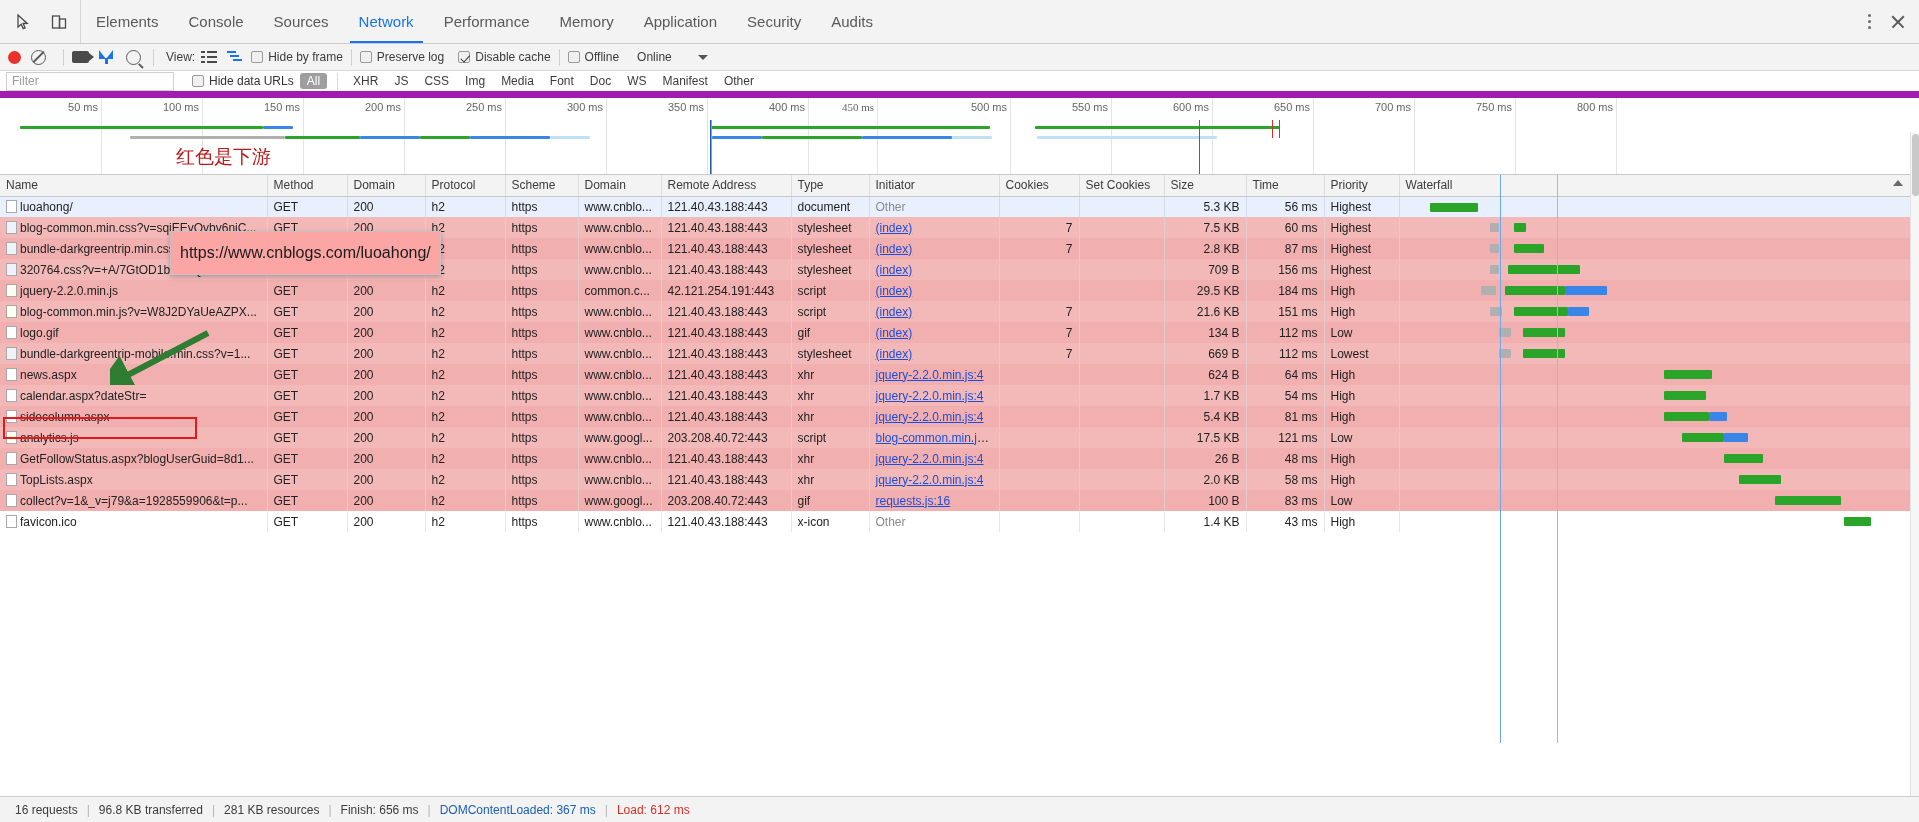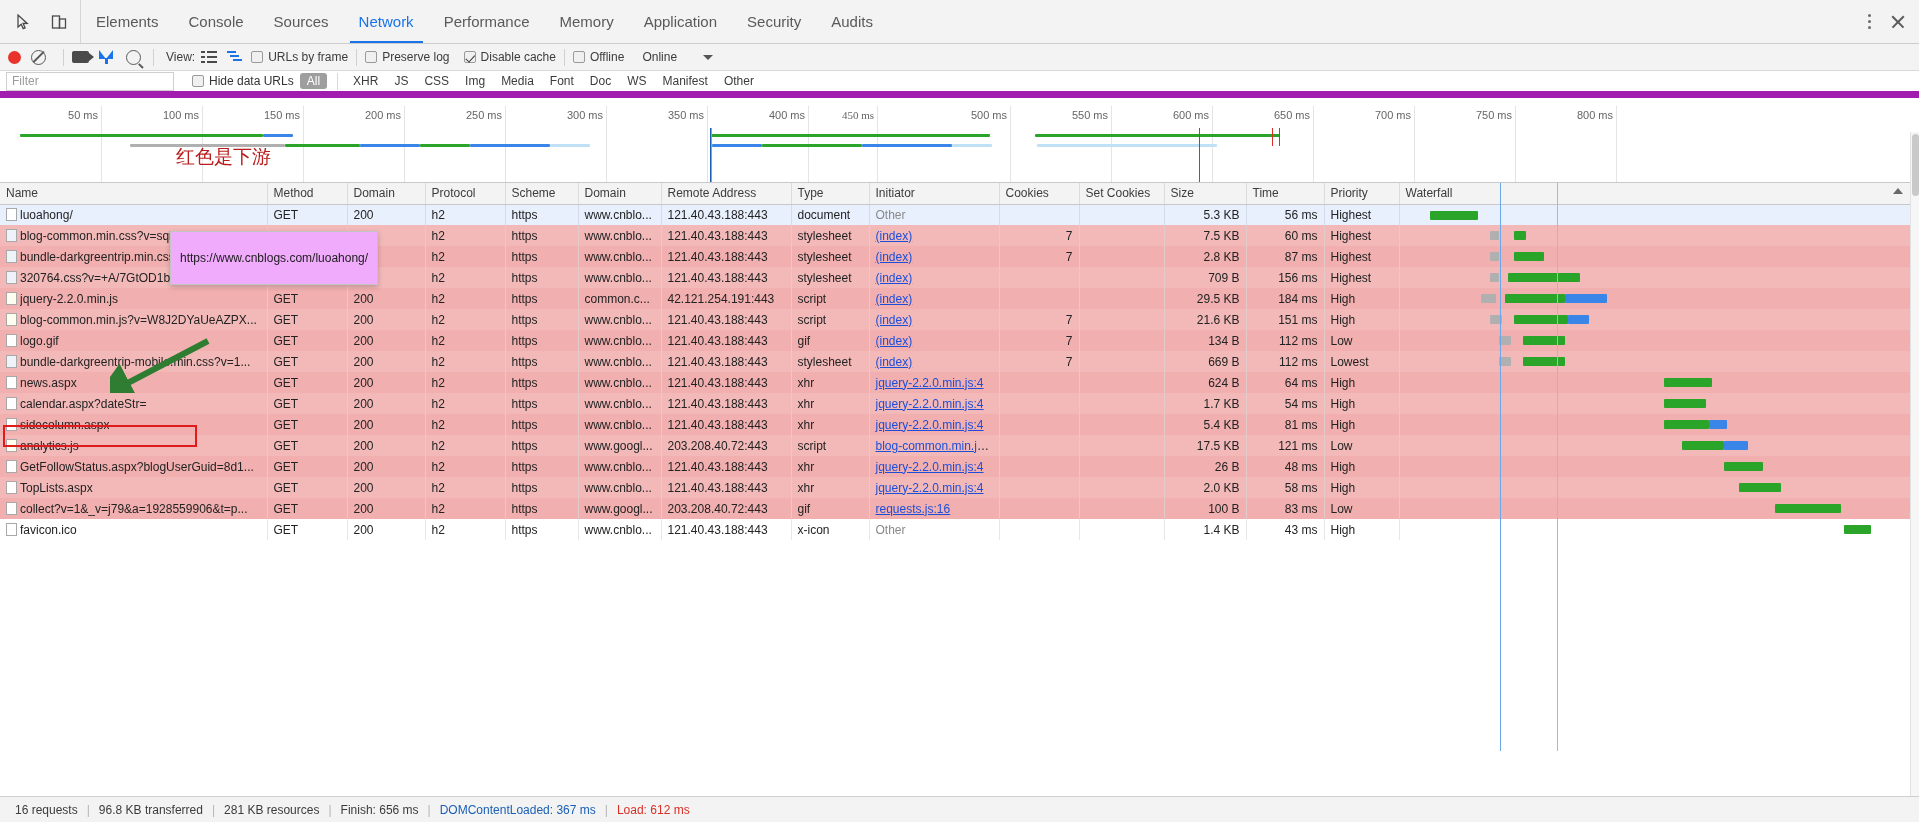--- a/index.html
+++ b/index.html
@@ -169,21 +169,20 @@
   }
   .ftype.active { background: #9e9e9e; color: #fff; }
 
   
   .overview {
     height: 77px;
     background: #fff;
     border-bottom: 1px solid #c8c8c8;
     position: relative;
     overflow: hidden;
-    margin-top: 8px;
   }
   .ov-tick {
     position: absolute; top: 0; height: 77px;
     border-left: 1px solid #e4e4e4;
   }
   .ov-tick span {
     position: absolute; right: 4px; top: 3px;
     font-size: 11px; color: #656565; white-space: nowrap;
   }
   .ov-band { position: absolute; height: 3px; border-radius: 1px; }
@@ -244,26 +243,26 @@
   .wf-bar { position: absolute; top: 6px; height: 9px; border-radius: 1px; }
 
   
   .grid-overlay { position: absolute; inset: 0; pointer-events: none; }
   .ev-line { position: absolute; top: 0; bottom: 0; width: 1px; }
 
   
   .url-tooltip {
     position: absolute;
     left: 170px; top: 231px;
-    background: #f0abfc;
+    background: #fca5a5;
     border: 1px solid #c3c3c3;
     box-shadow: 0 2px 5px rgba(0,0,0,.22);
-    font-size: 12px;
+    font-size: 16px;
     color: #1b1b1b;
-    padding: 19px 9px;
+    padding: 12px 9px;
     white-space: nowrap;
     z-index: 40;
   }
 
   
   .anno-text {
     position: absolute;
     left: 176px; top: 144px;
     color: #b91c1c;
     font-size: 19px;
@@ -382,21 +381,21 @@
       <i></i>
       <i></i>
     </div>
   <div class="view-ico-wf">
       <i></i>
       <i></i>
       <i></i>
     </div>
   <label class="chk-group">
     <span class="chk"></span>
-    <span>URLs by frame</span>
+    <span>Hide by frame</span>
   </label>
   <div class="vbar"></div>
   <label class="chk-group">
     <span class="chk"></span>
     <span>Preserve log</span>
   </label>
   <div style="width:14px"></div>
   <label class="chk-group">
     <span class="chk on"></span>
     <span>Disable cache</span>

